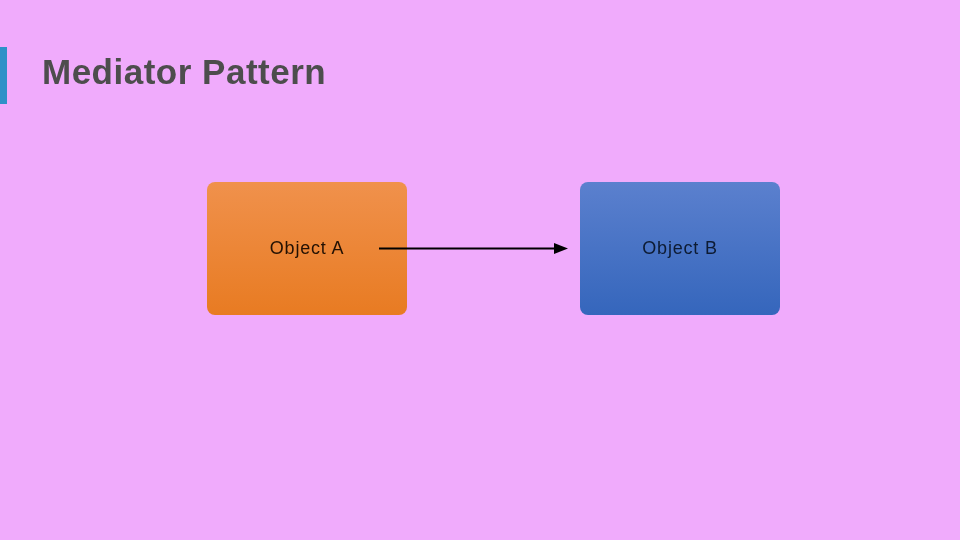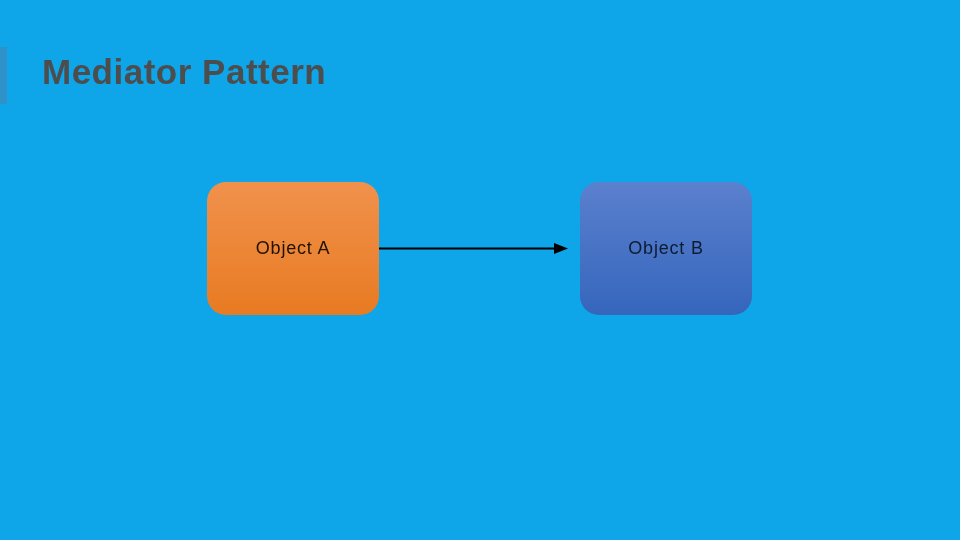--- a/index.html
+++ b/index.html
@@ -4,21 +4,21 @@
 <style>
   html, body {
     margin: 0;
     padding: 0;
     background: #ffffff;
   }
   .slide {
     position: relative;
     width: 960px;
     height: 540px;
-    background: #0ea5e9;
+    background: #f0abfc;
     overflow: hidden;
     font-family: "Liberation Sans", sans-serif;
   }
   .accent-bar {
     position: absolute;
     left: 0;
     top: 47px;
     width: 7px;
     height: 57px;
   }
@@ -27,23 +27,23 @@
     left: 42px;
     top: 52px;
     margin: 0;
     font-size: 35px;
     font-weight: 800;
     letter-spacing: 0.5px;
     font-family: "Liberation Sans", sans-serif;
   }
   .node {
     position: absolute;
-    width: 172px;
+    width: 200px;
     height: 133px;
-    border-radius: 19px;
+    border-radius: 8px;
     display: flex;
     align-items: center;
     justify-content: center;
     font-size: 18px;
     font-weight: 500;
     letter-spacing: 0.8px;
   }
   .node-a { left: 207px; top: 182px; }
   .node-b { left: 567px; top: 182px; margin-left: 13px; }
   .connector {

